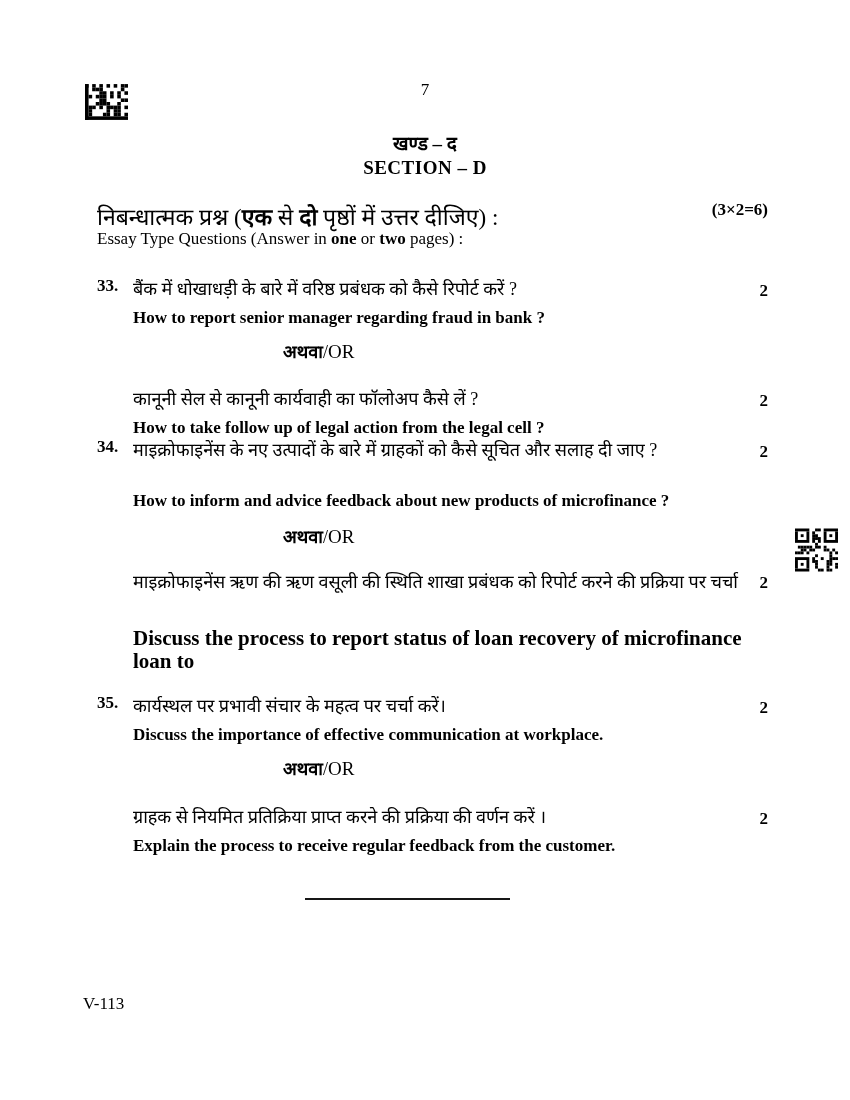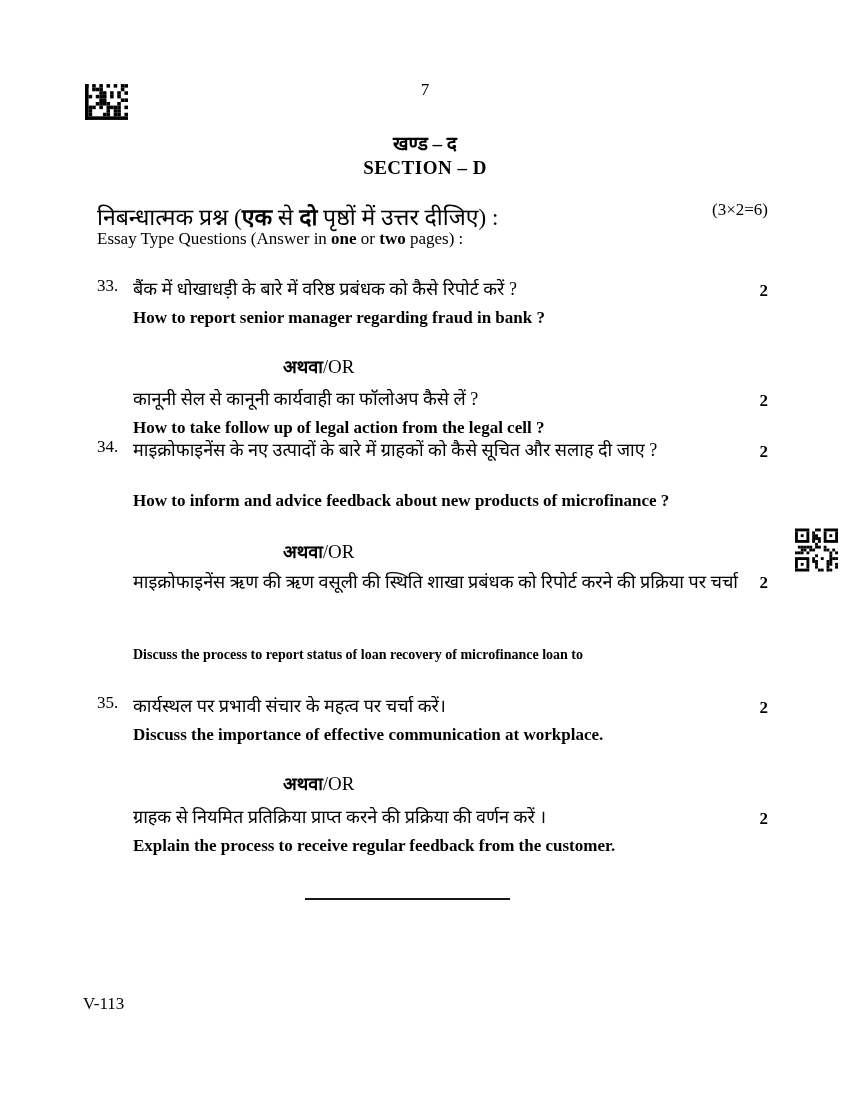--- a/index.html
+++ b/index.html
@@ -14,34 +14,34 @@
   }
   .abs { position: absolute; }
   .center { left: 0; width: 850px; text-align: center; }
 
   .pageno { font-size: 17px; }
   .sec-title-hi { font-size: 19px; font-weight: bold; }
   .sec-title-en { font-size: 19px; font-weight: bold; letter-spacing: .5px; }
 
   .row { left: 97px; width: 671px; display: flex; }
   .row-opt { left: 133px; width: 635px; display: flex; }
-  .qnum { width: 36px; flex: 0 0 36px; font-size: 17px; }
+  .qnum { width: 36px; flex: 0 0 36px; font-size: 17px; font-weight: bold; }
   .qtext { flex: 1 1 auto; }
   .hi { font-size: 18px; line-height: 26px; }
   .hi-multi div { font-size: 18px; line-height: 32px; }
   .en { font-size: 17px; font-weight: bold; line-height: 22px; }
-  .en-multi div { font-size: 14px; font-weight: bold; line-height: 23px; margin-top: 16px; }
+  .en-multi div { font-size: 21px; font-weight: bold; line-height: 23px; }
   .marks { flex: 0 0 26px; width: 26px; text-align: right; font-size: 17px; font-weight: bold; align-self: flex-end; line-height: 22px; }
 
   .intro-hi { font-size: 23px; }
   .intro-hi b, .intro-en b { font-weight: bold; }
   .intro-en { font-size: 17px; }
-  .scheme { font-size: 17px; font-weight: normal; text-align: right; flex: 0 0 70px; align-self: flex-start; }
-
-  .or-line { left: 283px; font-size: 18px; margin-top: 15px; }
+  .scheme { font-size: 17px; font-weight: bold; text-align: right; flex: 0 0 70px; align-self: flex-start; }
+
+  .or-line { left: 283px; font-size: 18px; }
   .or-line .or-hi { font-weight: bold; }
   .or-line .or-en { font-size: 19px; }
 
   .rule { left: 305px; width: 205px; border-top: 2.5px solid #171717; }
   .paper-code { left: 83px; font-size: 17px; font-weight: normal; }
 
   .barcode-dm { left: 85px; top: 84px; width: 43px; height: 36px; }
   .barcode-qr { left: 795px; top: 527px; width: 43px; height: 46px; }
   svg { display: block; }
 </style>

